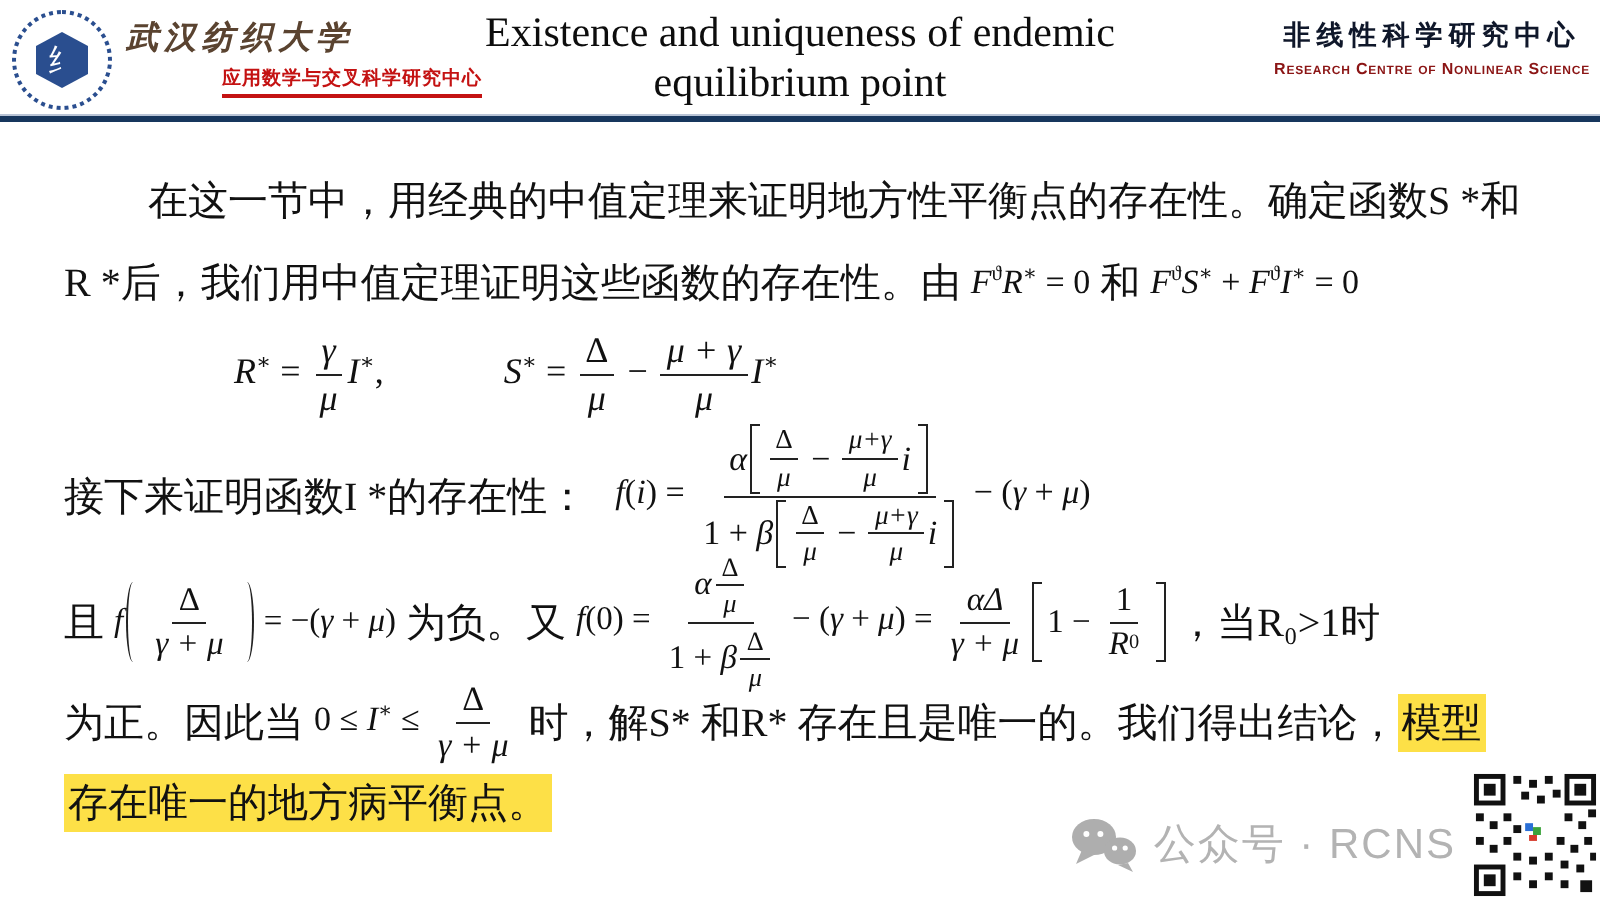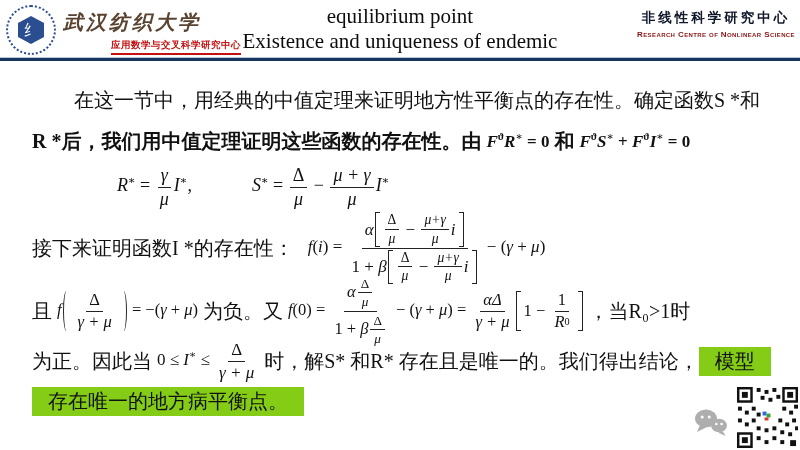--- a/index.html
+++ b/index.html
@@ -8,42 +8,42 @@
 
   
   .header{position:absolute;top:0;left:0;right:0;height:57px;}
   .rule{position:absolute;top:57px;left:0;right:0;height:3px;background:#17365d;border-top:1px solid #b9c4d6;}
   .logo-wrap{position:absolute;left:6px;top:5px;display:flex;align-items:flex-start;gap:7px;}
   .emblem{position:relative;width:46px;height:46px;border-radius:50%;border:2px dotted #2a4e8f;
           display:flex;align-items:center;justify-content:center;background:#fff;}
   .emblem-core{width:26px;height:28px;background:#2a4e8f;color:#fff;display:flex;align-items:center;justify-content:center;
                clip-path:polygon(50% 0,100% 25%,100% 75%,50% 100%,0 75%,0 25%);font-size:15px;}
   .logo-text{display:flex;flex-direction:column;margin-top:4px;}
-  .uni-name{font-size:20px;font-weight:bold;font-style:italic;color:#5a4330;letter-spacing:3px;}
+  .uni-name{font-size:16px;font-weight:bold;font-style:italic;color:#5a4330;letter-spacing:3px;}
   .center-name{font-size:9.5px;font-weight:bold;color:#c41212;border-bottom:2px solid #c41212;
                padding-bottom:1px;margin-top:3px;letter-spacing:0.5px;margin-left:48px;}
   .title{position:absolute;left:50%;transform:translateX(-50%);top:4px;width:420px;text-align:center;
          font-size:21px;line-height:25px;color:#0d0d0d;}
   .institute{position:absolute;right:5px;top:9px;text-align:center;}
   .inst-cn{font-size:13.5px;font-weight:bold;color:#0f172a;letter-spacing:3px;font-family:"Liberation Sans",sans-serif;}
   .inst-en{font-size:8px;font-weight:bold;color:#8b1515;letter-spacing:0.4px;margin-top:3px;
            font-variant:small-caps;font-family:"Liberation Sans",sans-serif;text-align:center;}
 
   
   .content{position:absolute;left:32px;right:20px;top:80px;font-size:20px;}
   .trow{display:flex;align-items:center;white-space:pre;}
   .trow span{white-space:pre;}
   .r1{height:40px;text-align:center;} .r1 .indent{padding-left:42px;}
-  .r2{height:42px;font-weight:bold;}
+  .r2{height:42px;}
   .r3{height:50px;} .r3 .eqA{margin-left:85px;} .r3 .eqB{margin-left:60px;}
   .r4{height:72px;}
   .r5{height:54px;}
   .r6{height:46px;}
   .r7{height:34px;text-align:center;}
-  .hl{background:#84cc16;padding:1px 16px;}
+  .hl{background:#fde047;padding:1px 2px;}
 
   
   .mf{font-family:"Liberation Serif","DejaVu Serif",serif;white-space:pre;}
   .f18{font-size:18px;} .f17{font-size:17px;} .f16{font-size:16.5px;}
   .mi{font-style:italic;}
   .mr{font-style:normal;}
   .mf sup{font-size:0.62em;}
   .mf sub{font-size:0.62em;}
   .fr{display:inline-flex;flex-direction:column;align-items:center;vertical-align:middle;
       margin:0 2px;line-height:1.15;text-align:center;}
@@ -72,22 +72,22 @@
     <div class="logo-wrap">
       <div class="emblem">
         <div class="emblem-core">纟</div>
       </div>
       <div class="logo-text">
         <div class="uni-name">武汉纺织大学</div>
         <div class="center-name">应用数学与交叉科学研究中心</div>
       </div>
     </div>
     <div class="title">
+      <div>Existence and uniqueness of endemic</div>
       <div>equilibrium point</div>
-      <div>Existence and uniqueness of endemic</div>
     </div>
     <div class="institute">
       <div class="inst-cn">非线性科学研究中心</div>
       <div class="inst-en">Research Centre of Nonlinear Science</div>
     </div>
   </div>
   <div class="rule"></div>
 
   <div class="content">
     <div class="trow r1">
@@ -129,20 +129,21 @@
     <svg width="34" height="28" viewBox="0 0 34 28">
       <ellipse cx="12" cy="10.5" rx="11" ry="9" fill="#aeaeae"></ellipse>
       <polygon points="6,17 3,24 12,19.5" fill="#aeaeae"></polygon>
       <circle cx="8.2" cy="9" r="1.5" fill="#ffffff"></circle>
       <circle cx="15.2" cy="9" r="1.5" fill="#ffffff"></circle>
       <ellipse cx="25" cy="17.5" rx="8" ry="6.8" fill="#aeaeae"></ellipse>
       <polygon points="29,23.5 31.5,28 24,24.5" fill="#aeaeae"></polygon>
       <circle cx="22.3" cy="16" r="1.3" fill="#ffffff"></circle>
       <circle cx="27.6" cy="16" r="1.3" fill="#ffffff"></circle>
     </svg>
+    <span>公众号 · RCNS</span>
   </div>
 
   <div class="qr">
     <svg width="63" height="65" viewBox="0 0 64 64">
       <rect x="0" y="0" width="64" height="64" fill="#ffffff"></rect>
       <g fill="#111111">
         <rect x="1" y="1" width="16" height="16"></rect>
           <rect x="47" y="1" width="16" height="16"></rect>
           <rect x="1" y="47" width="16" height="16"></rect>
       </g>

